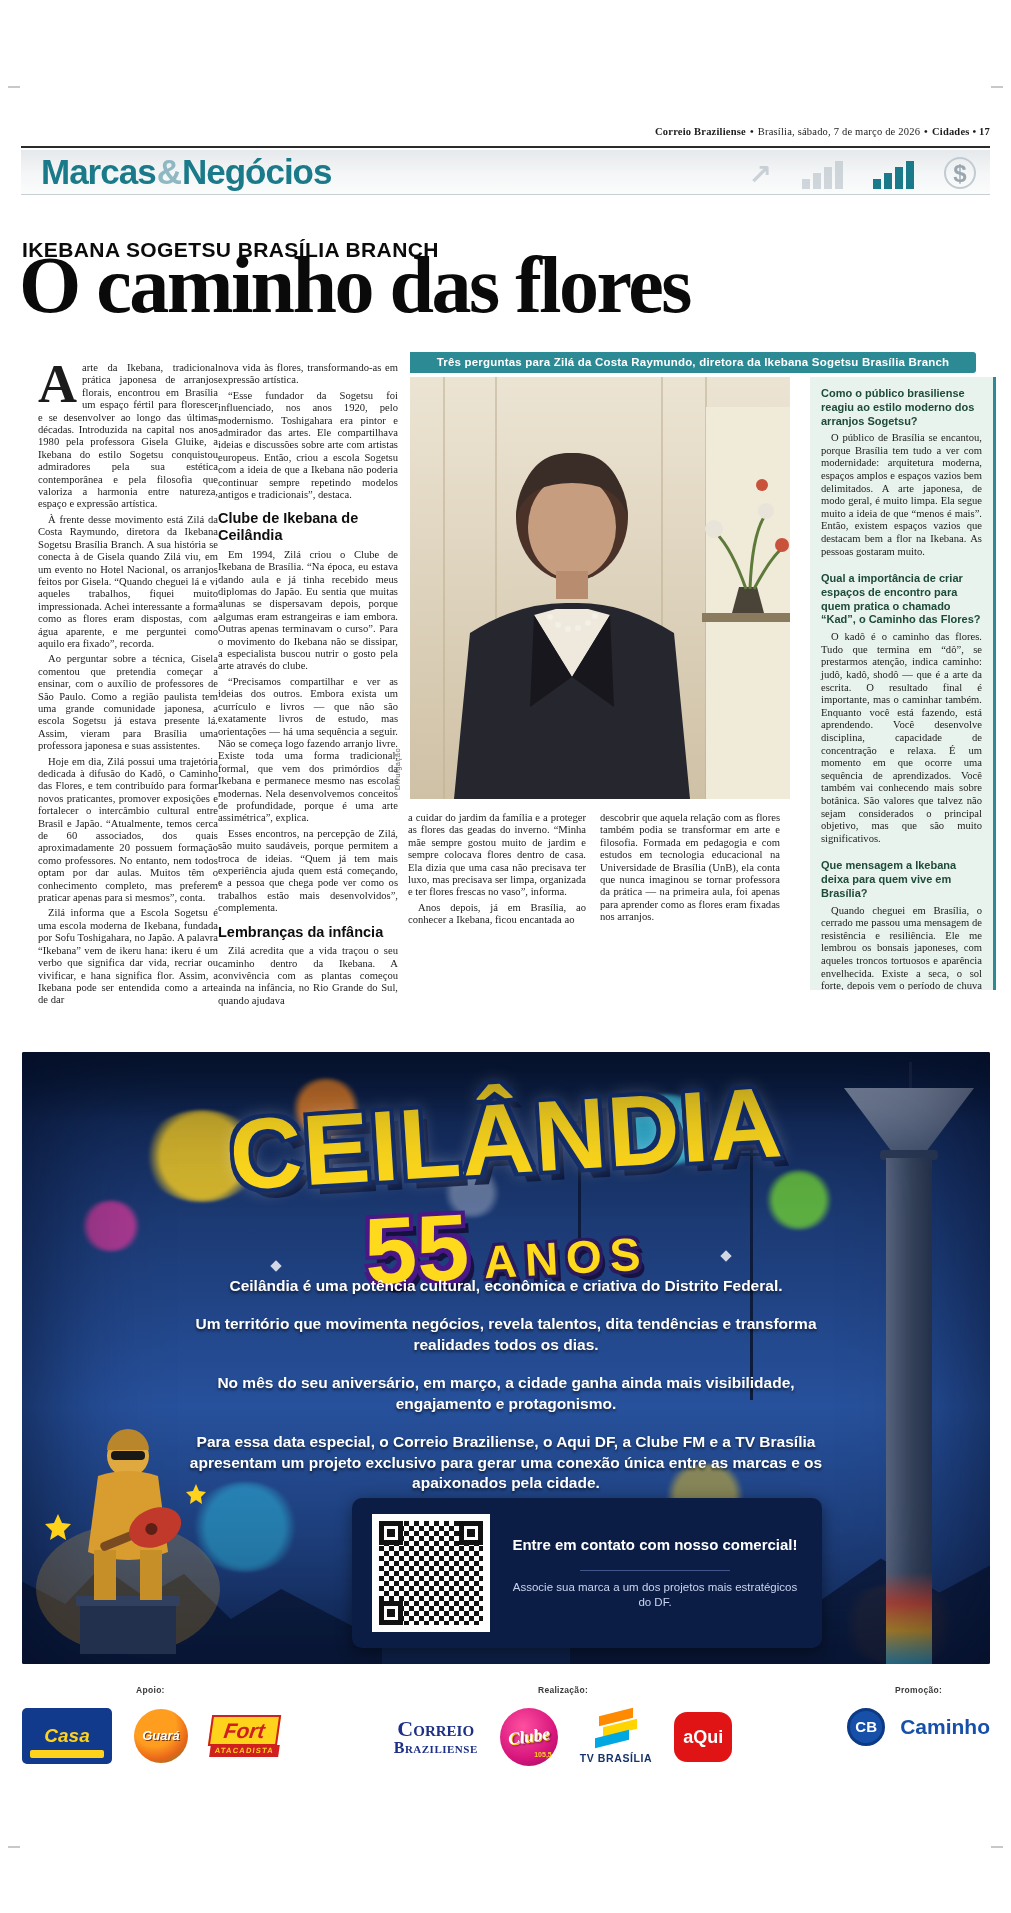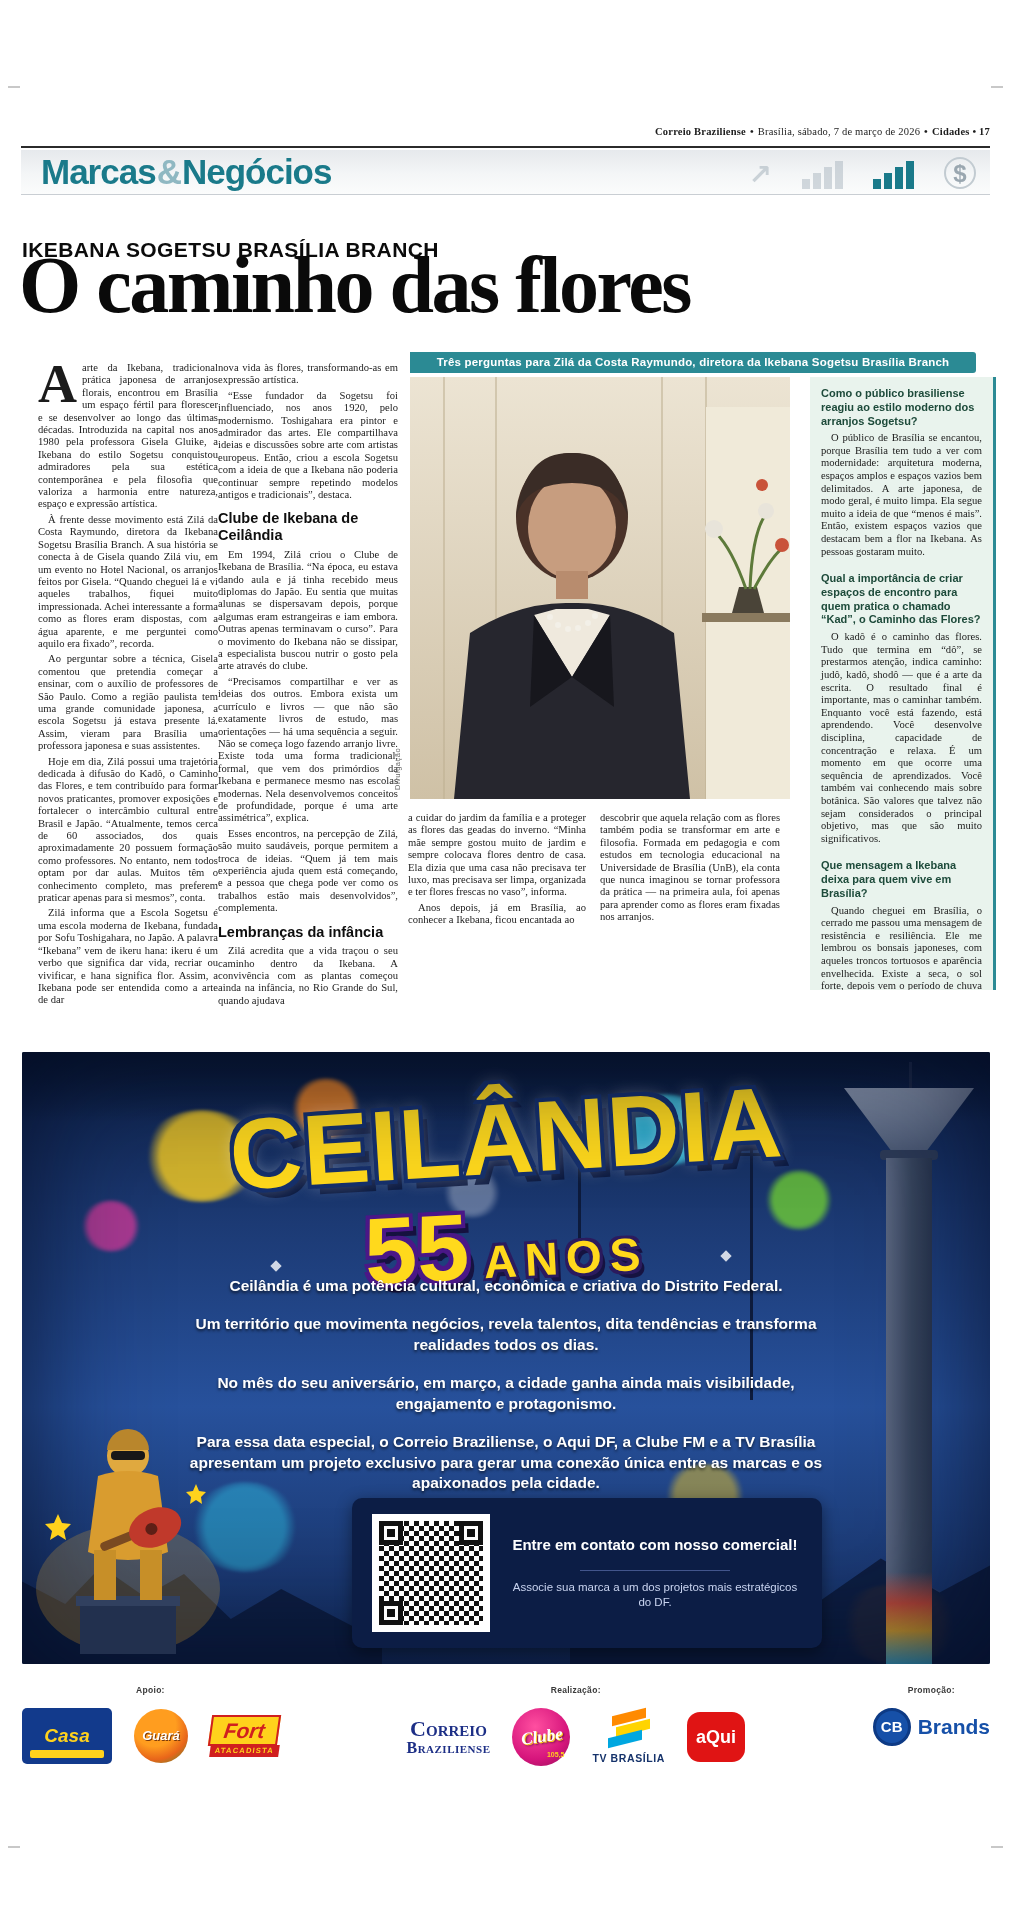--- a/index.html
+++ b/index.html
@@ -157,21 +157,21 @@
   .logo-clube .freq { position:absolute; bottom:8px; right:6px; font:bold 7px/1 "Liberation Sans", sans-serif; color:#ffd21c; }
   .logo-tvb { display:flex; flex-direction:column; align-items:center; gap:7px; }
   .tvflag { position:relative; width:46px; height:36px; }
   .tvflag span { position:absolute; width:34px; height:10px; transform:skewY(-14deg); }
   .tvf1 { left:6px; top:2px; background:#ff8a00; }
   .tvf2 { left:10px; top:13px; background:#ffd400; }
   .tvf3 { left:2px; top:24px; background:#00a7e0; }
   .logo-tvb .txt { font:bold 10.5px/1 "Liberation Sans", sans-serif; color:#16336b; letter-spacing:.6px; }
   .logo-aqui { width:58px; height:50px; background:#e01414; border-radius:13px; display:flex; align-items:center; justify-content:center; }
   .logo-aqui .txt { font:bold 18px/1 "Liberation Sans", sans-serif; color:#fff; }
-  .logo-cb { display:flex; align-items:center; gap:7px; }
+  .logo-cb { display:flex; align-items:center; gap:15px; }
   .cb-circle { width:38px; height:38px; border-radius:50%; background:#1650a8; border:3px solid #0d3a85;
                display:flex; align-items:center; justify-content:center; font:bold 15px/1 "Liberation Sans", sans-serif; color:#fff; }
   .cb-word { font:bold 21px/1 "Liberation Sans", sans-serif; color:#1650a8; }
 </style>
 </head>
 <body>
 
 <div class="page">
 
   <div class="crop h" style="left:8px;top:86px"></div>
@@ -417,19 +417,19 @@
           <span class="txt">aQui</span>
         </div>
       </div>
     </div>
 
     <div class="sp-group">
       <div class="sp-label">Promoção:</div>
       <div class="logos">
         <div class="logo-cb">
           <span class="cb-circle">CB</span>
-          <span class="cb-word">Brands</span>
+          <span class="cb-word">Caminho</span>
         </div>
       </div>
     </div>
   </div>
 
 </div>
 
 </body></html>

